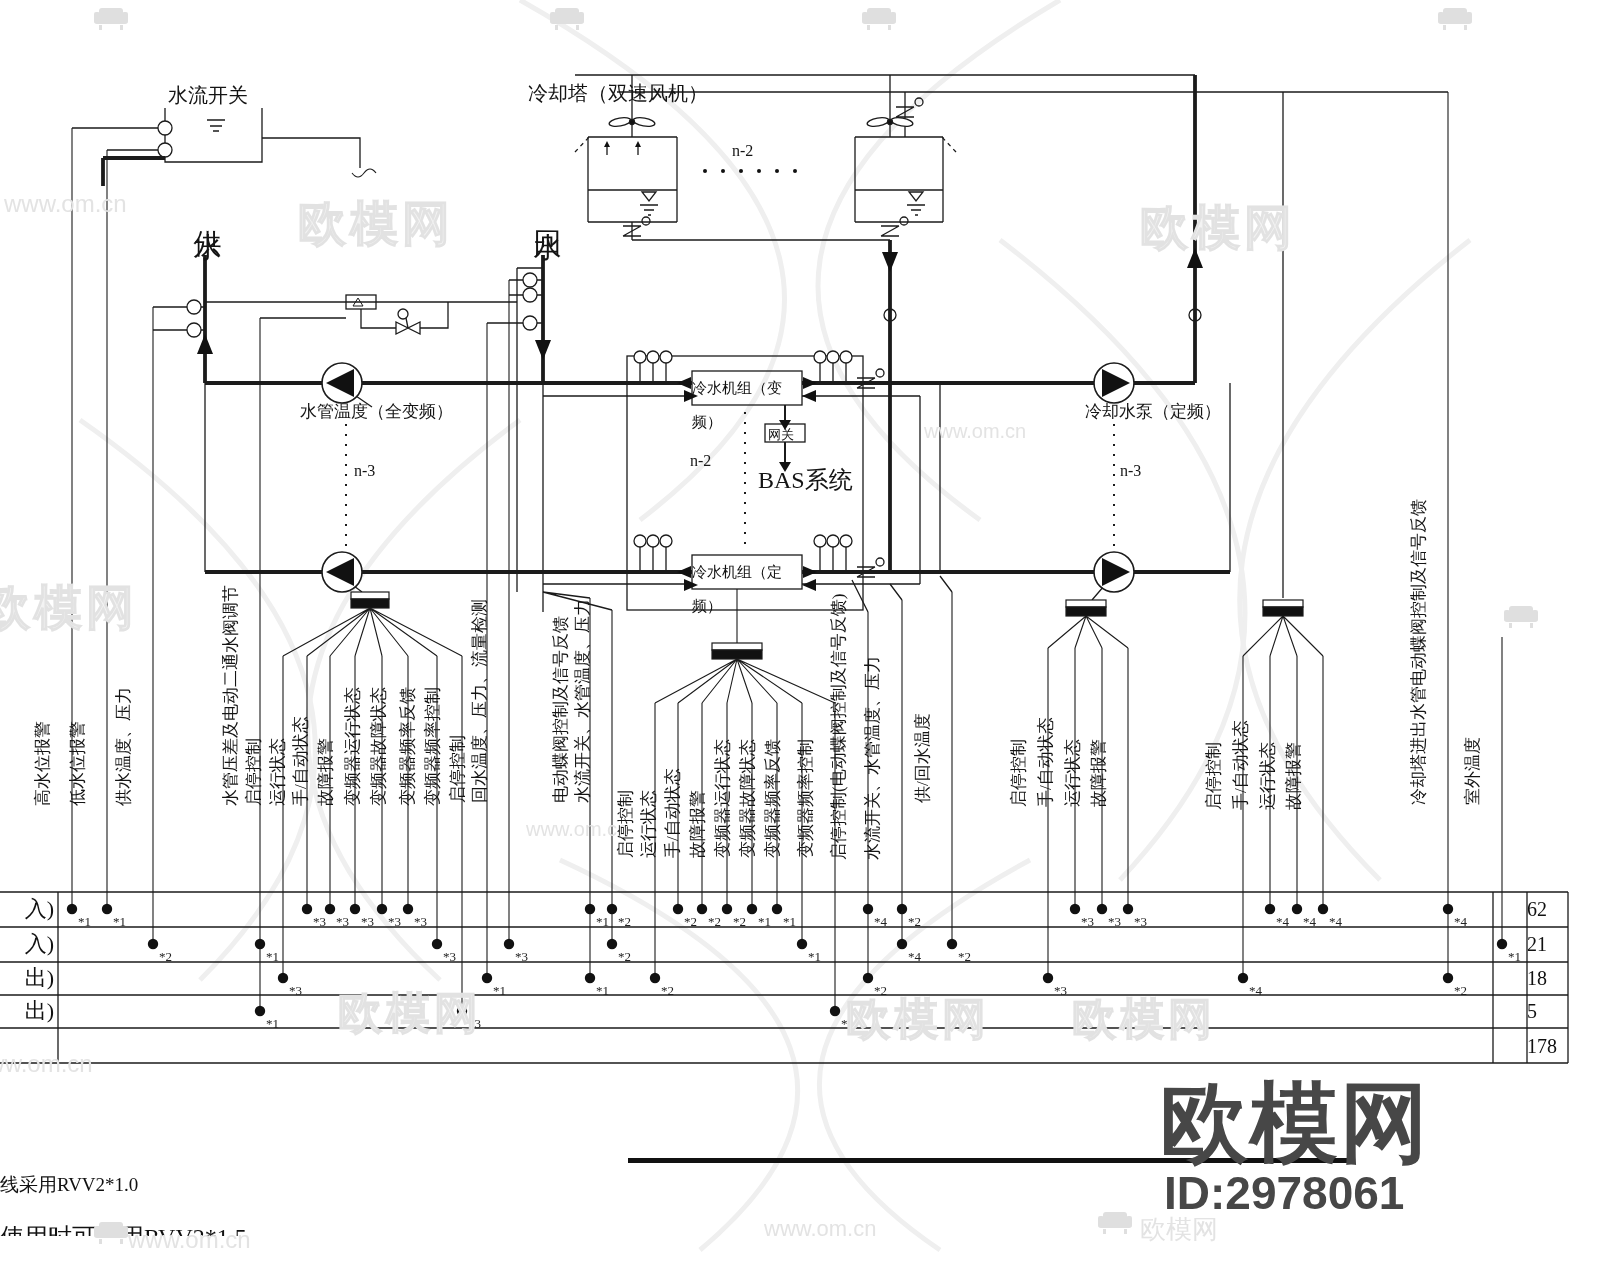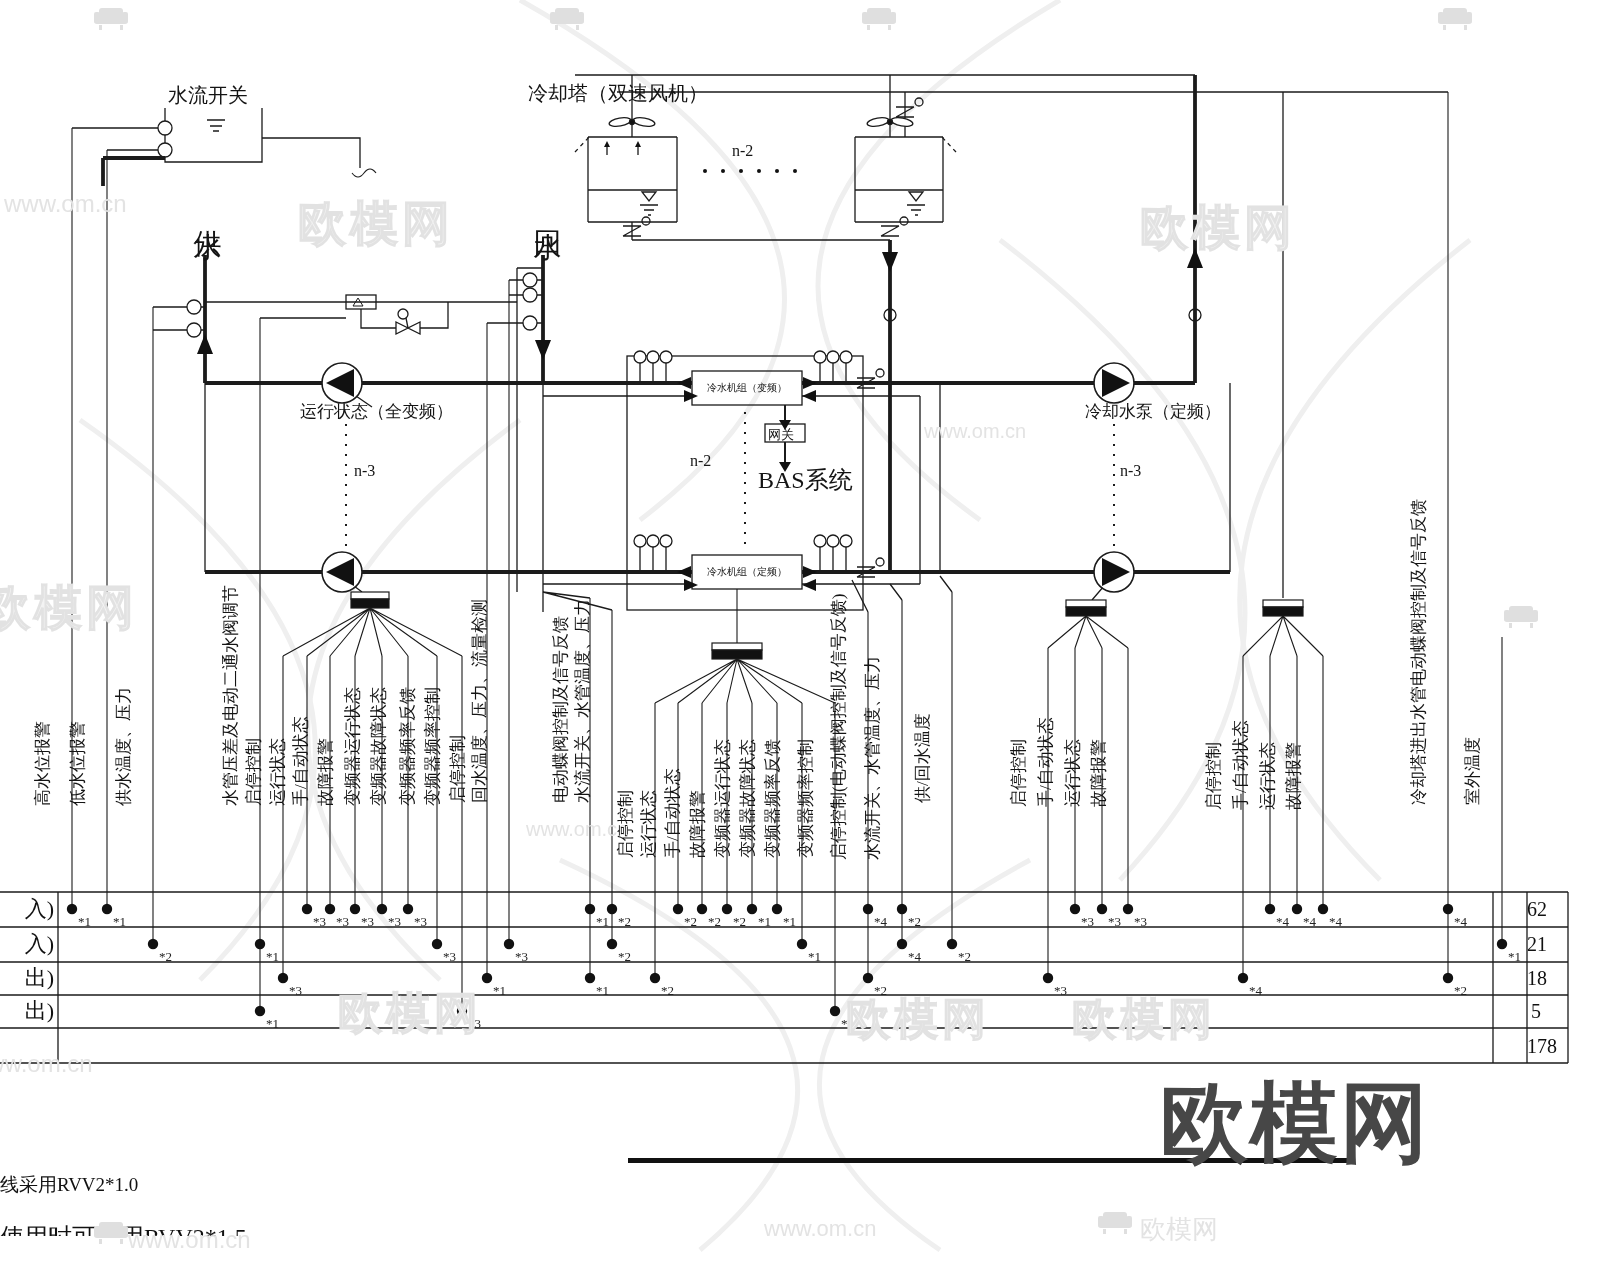--- a/index.html
+++ b/index.html
@@ -3,25 +3,25 @@
 <meta charset="utf-8">
 <style>
   html,body{margin:0;padding:0;background:#fff}
   #stage{position:relative;width:1600px;height:1280px;background:#ffffff;overflow:hidden;
          font-family:"Liberation Serif","DejaVu Serif",serif;color:#111}
   svg{position:absolute;left:0;top:0}
   .lbl{position:absolute;white-space:nowrap;color:#141414}
   .vlabel{position:absolute;white-space:nowrap;font-size:17px;height:18px;line-height:18px;
           transform:rotate(-90deg);transform-origin:0 100%;color:#141414}
   .vert{writing-mode:vertical-rl;text-orientation:upright;letter-spacing:3px}
-  .boxlbl{position:absolute;text-align:center;font-size:10px;line-height:34px}
+  .boxlbl{position:absolute;font-size:15px;line-height:34px}
   .wm{position:absolute;color:#e3e3e3;white-space:nowrap;font-family:"Liberation Sans","DejaVu Sans",sans-serif}
   .wm-outline{color:#f3f3f3;-webkit-text-stroke:1.2px #e2e2e2;font-weight:bold;letter-spacing:4px}
   .rowlabel{position:absolute;font-size:22px;height:28px;line-height:28px;text-align:right;width:52px;overflow:hidden}
-  .count{position:absolute;left:1527px;width:18px;text-align:center;font-size:20px;height:28px;line-height:28px}
+  .count{position:absolute;left:1527px;width:18px;font-size:20px;height:28px;line-height:28px}
   .title{position:absolute;left:652px;top:1090px;font-size:54px;letter-spacing:2px;color:#101010}
   .brandmark{position:absolute;left:1160px;top:1064px;font-size:88px;font-weight:bold;color:#474747;
              font-family:"Liberation Sans","DejaVu Sans",sans-serif;letter-spacing:2px}
   .brandid{position:absolute;left:1164px;top:1166px;font-size:46px;font-weight:600;color:#474747;
            font-family:"Liberation Sans","DejaVu Sans",sans-serif}
   .note1{position:absolute;left:0;top:1172px;font-size:19px}
   .note2{position:absolute;left:0;top:1221px;height:15px;overflow:hidden;font-size:24px}
   .sofa{position:absolute;width:38px;height:26px}
 </style>
 </head>
@@ -358,21 +358,21 @@
         <circle cx="1502" cy="944" r="5.2" fill="#111"></circle>
         <text x="1508" y="961" font-size="13" fill="#222" font-family="&quot;Liberation Serif&quot;,&quot;DejaVu Serif&quot;,serif">*1</text>
       </g>
   </svg>
 
   <div class="lbl" style="left:168px;top:82px;font-size:20px">水流开关</div>
   <div class="lbl" style="left:528px;top:80px;font-size:20px">冷却塔（双速风机）</div>
   <div class="lbl" style="left:732px;top:142px;font-size:16px">n-2</div>
   <div class="lbl vert" style="left:188px;top:208px;font-size:28px">供水</div>
   <div class="lbl vert" style="left:528px;top:208px;font-size:28px">回水</div>
-  <div class="lbl" style="left:300px;top:400px;font-size:17px">运行状态（全变频）</div>
+  <div class="lbl" style="left:300px;top:400px;font-size:17px">水管温度（全变频）</div>
   <div class="lbl" style="left:354px;top:462px;font-size:16px">n-3</div>
   <div class="boxlbl" style="left:692px;top:371px;width:110px">冷水机组（变频）</div>
   <div class="boxlbl" style="left:692px;top:555px;width:110px">冷水机组（定频）</div>
   <div class="lbl" style="left:690px;top:452px;font-size:16px">n-2</div>
   <div class="lbl" style="left:768px;top:426px;font-size:13px;width:34px;text-align:left">网关</div>
   <div class="lbl" style="left:758px;top:464px;font-size:24px">BAS系统</div>
   <div class="lbl" style="left:1085px;top:400px;font-size:17px">冷却水泵（定频）</div>
   <div class="lbl" style="left:1120px;top:462px;font-size:16px">n-3</div>
 
   <div class="rowlabel" style="left:2px;top:895px">入)</div>
@@ -381,20 +381,21 @@
   <div class="rowlabel" style="left:2px;top:997px">出)</div>
   <div class="count" style="top:895px">62</div>
   <div class="count" style="top:930px">21</div>
   <div class="count" style="top:964px">18</div>
   <div class="count" style="top:997px">5</div>
   <div class="count" style="top:1032px">178</div>
 
   <div class="note1">线采用RVV2*1.0</div>
   <div class="note2"><span>使用时可采用RVV2*1.5</span></div>
   <div class="brandmark">欧模网</div>
+  <div class="brandid">ID:2978061</div>
 
   <div class="wm" style="left:4px;top:190px;font-size:24px">www.om.cn</div>
   <div class="wm wm-outline" style="left:298px;top:192px;font-size:48px">欧模网</div>
   <div class="wm wm-outline" style="left:1140px;top:196px;font-size:48px">欧模网</div>
   <div class="wm wm-outline" style="left:-18px;top:576px;font-size:48px">欧模网</div>
   <div class="wm" style="left:924px;top:420px;font-size:20px">www.om.cn</div>
   <div class="wm" style="left:526px;top:818px;font-size:20px">www.om.cn</div>
   <div class="wm wm-outline" style="left:338px;top:984px;font-size:44px">欧模网</div>
   <div class="wm wm-outline" style="left:846px;top:990px;font-size:44px">欧模网</div>
   <div class="wm wm-outline" style="left:1072px;top:990px;font-size:44px">欧模网</div>

